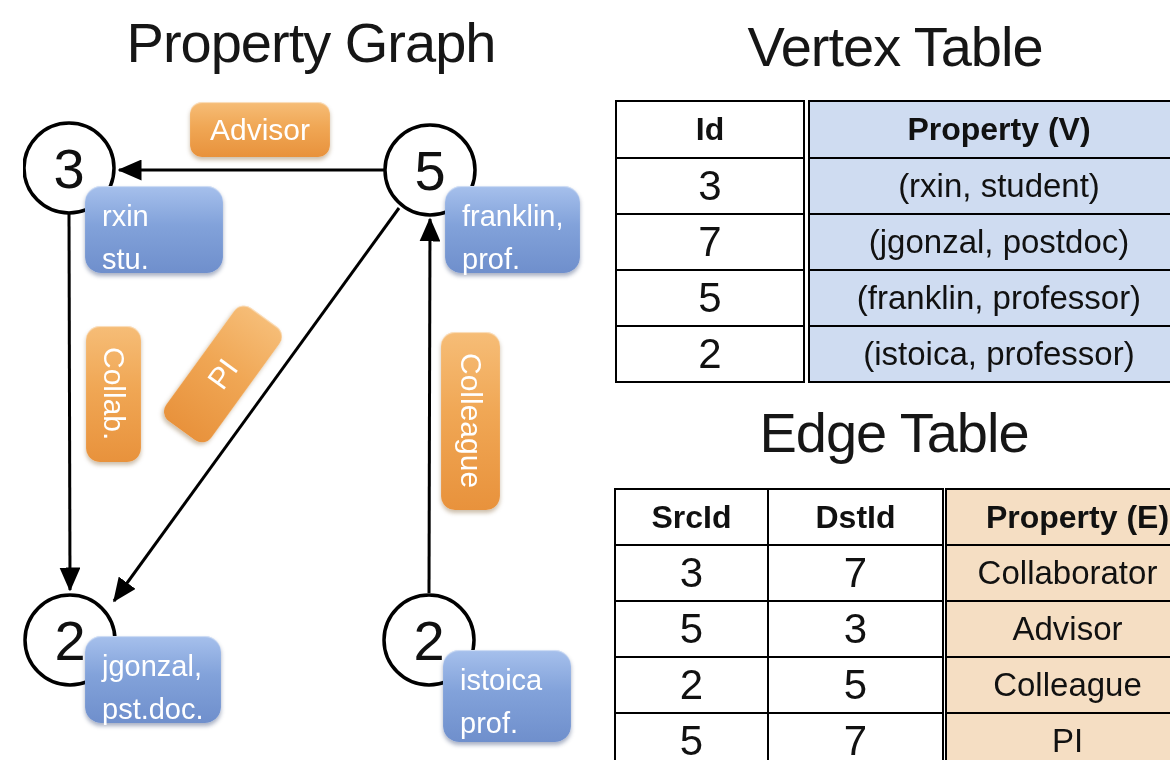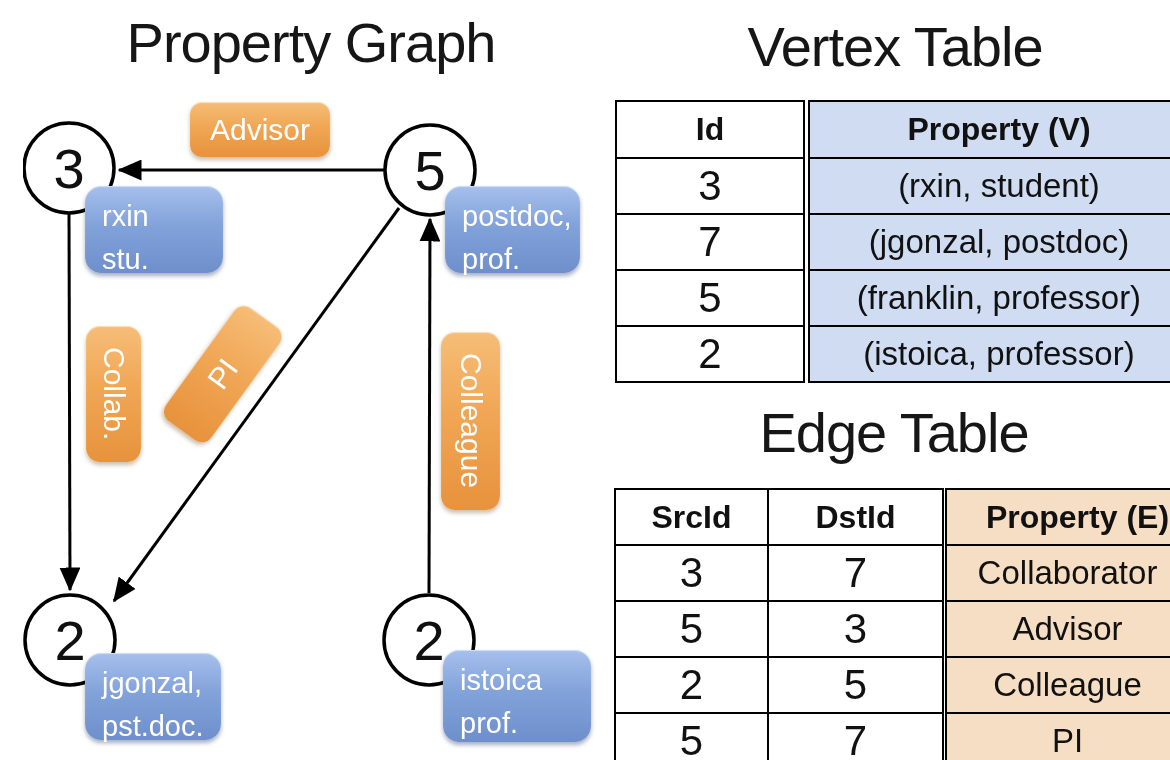--- a/index.html
+++ b/index.html
@@ -124,28 +124,28 @@
   </div>
   <div class="edge-label tilted" style="left:172px; top:304px; width:56px; height:140px;">
     <span class="flip">PI</span>
   </div>
 
   <div class="vertex-label" style="left:62px; top:186px; width:138px; height:87px;">
     <div>rxin</div>
     <div>stu.</div>
   </div>
   <div class="vertex-label" style="left:422px; top:186px; width:135px; height:87px;">
-    <div>postdoc,</div>
+    <div>franklin,</div>
     <div>prof.</div>
   </div>
-  <div class="vertex-label" style="left:62px; top:653px; width:136px; height:87px;">
+  <div class="vertex-label" style="left:62px; top:636px; width:136px; height:87px;">
     <div>jgonzal,</div>
     <div>pst.doc.</div>
   </div>
-  <div class="vertex-label" style="left:420px; top:650px; width:148px; height:92px;">
+  <div class="vertex-label" style="left:420px; top:650px; width:128px; height:92px;">
     <div>istoica</div>
     <div>prof.</div>
   </div>
 
   <table class="dtable" style="left:592px; top:100px; width:190px;border-radius:7px;">
     <tbody>
         <tr>
           <td class="hdr" style="height:55px;">Id</td>
         </tr>
     <tr>

